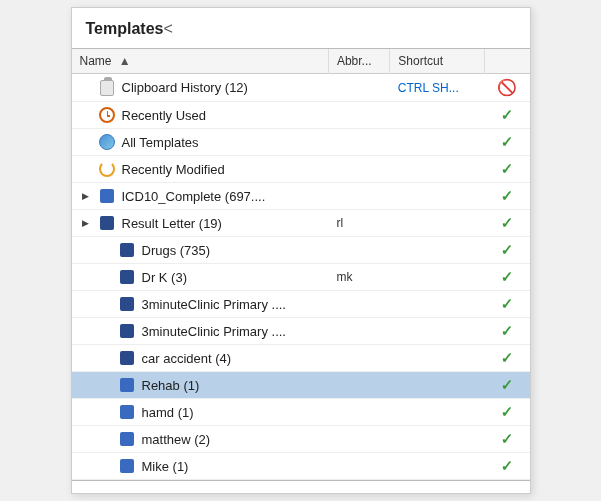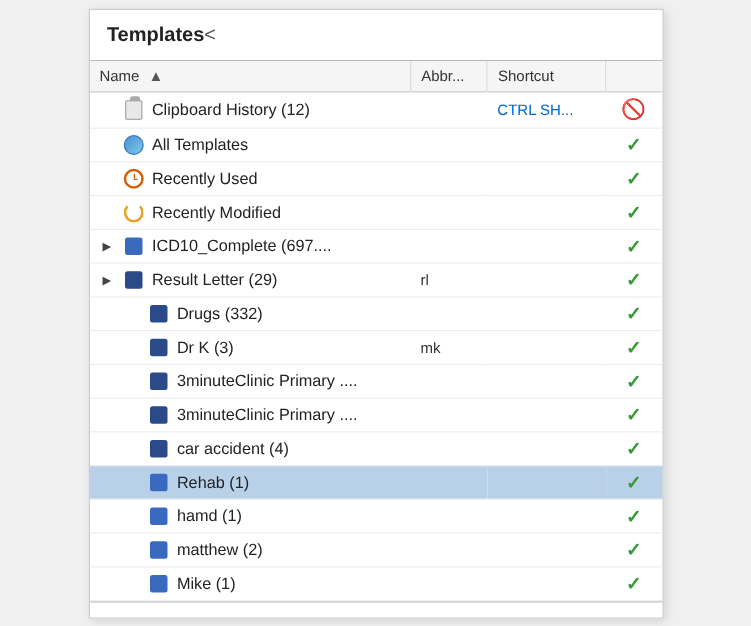--- a/index.html
+++ b/index.html
@@ -259,48 +259,48 @@
             </td>
             <td class="abbr-td"></td>
             <td class="shortcut-td"><a class="link-text" href="#">CTRL SH...</a></td>
             <td class="check-td"><span class="block-red">🚫</span></td>
           </tr>
           <tr>
             <td>
               <div class="name-cell-wrapper">
                 <span class="expand-placeholder"></span>
                 <span class="row-icon">
+                  <div class="icon-clock"></div>
+                </span>
+                <span class="row-name-text">Recently Used</span>
+              </div>
+            </td>
+            <td class="abbr-td"></td>
+            <td class="shortcut-td"></td>
+            <td class="check-td"><span class="check-green">✓</span></td>
+          </tr>
+          <tr>
+            <td>
+              <div class="name-cell-wrapper">
+                <span class="expand-placeholder"></span>
+                <span class="row-icon">
                   <div class="icon-globe"></div>
                 </span>
                 <span class="row-name-text">All Templates</span>
               </div>
             </td>
             <td class="abbr-td"></td>
             <td class="shortcut-td"></td>
             <td class="check-td"><span class="check-green">✓</span></td>
           </tr>
           <tr>
             <td>
               <div class="name-cell-wrapper">
                 <span class="expand-placeholder"></span>
                 <span class="row-icon">
-                  <div class="icon-clock"></div>
-                </span>
-                <span class="row-name-text">Recently Used</span>
-              </div>
-            </td>
-            <td class="abbr-td"></td>
-            <td class="shortcut-td"></td>
-            <td class="check-td"><span class="check-green">✓</span></td>
-          </tr>
-          <tr>
-            <td>
-              <div class="name-cell-wrapper">
-                <span class="expand-placeholder"></span>
-                <span class="row-icon">
                   <div class="icon-refresh"></div>
                 </span>
                 <span class="row-name-text">Recently Modified</span>
               </div>
             </td>
             <td class="abbr-td"></td>
             <td class="shortcut-td"></td>
             <td class="check-td"><span class="check-green">✓</span></td>
           </tr>
           <tr>
@@ -317,36 +317,36 @@
             <td class="shortcut-td"></td>
             <td class="check-td"><span class="check-green">✓</span></td>
           </tr>
           <tr>
             <td>
               <div class="name-cell-wrapper">
                 <span class="expand-arrow">▶</span>
                 <span class="row-icon">
                   <div class="icon-square-dark"></div>
                 </span>
-                <span class="row-name-text">Result Letter (29)</span>
+                <span class="row-name-text">Result Letter (19)</span>
               </div>
             </td>
             <td class="abbr-td">rl</td>
             <td class="shortcut-td"></td>
             <td class="check-td"><span class="check-green">✓</span></td>
           </tr>
           <tr>
             <td>
               <div class="name-cell-wrapper">
                 <span class="indent"></span>
                 <span class="expand-placeholder"></span>
                 <span class="row-icon">
                   <div class="icon-square-dark"></div>
                 </span>
-                <span class="row-name-text">Drugs (332)</span>
+                <span class="row-name-text">Drugs (735)</span>
               </div>
             </td>
             <td class="abbr-td"></td>
             <td class="shortcut-td"></td>
             <td class="check-td"><span class="check-green">✓</span></td>
           </tr>
           <tr>
             <td>
               <div class="name-cell-wrapper">
                 <span class="indent"></span>

